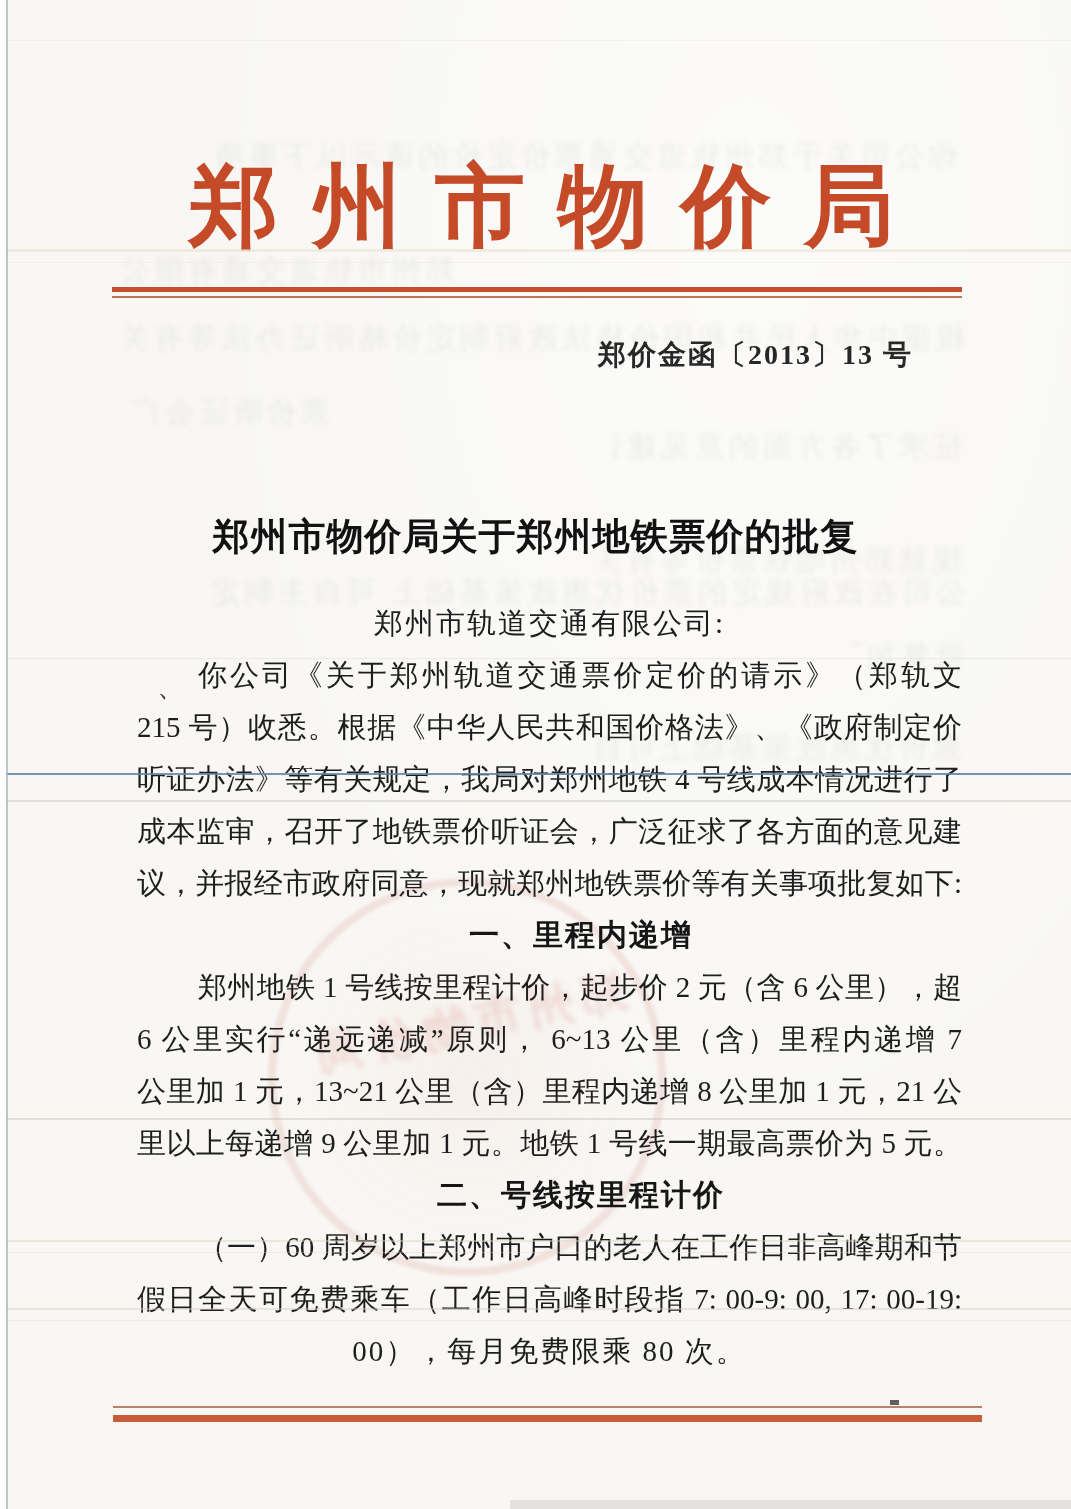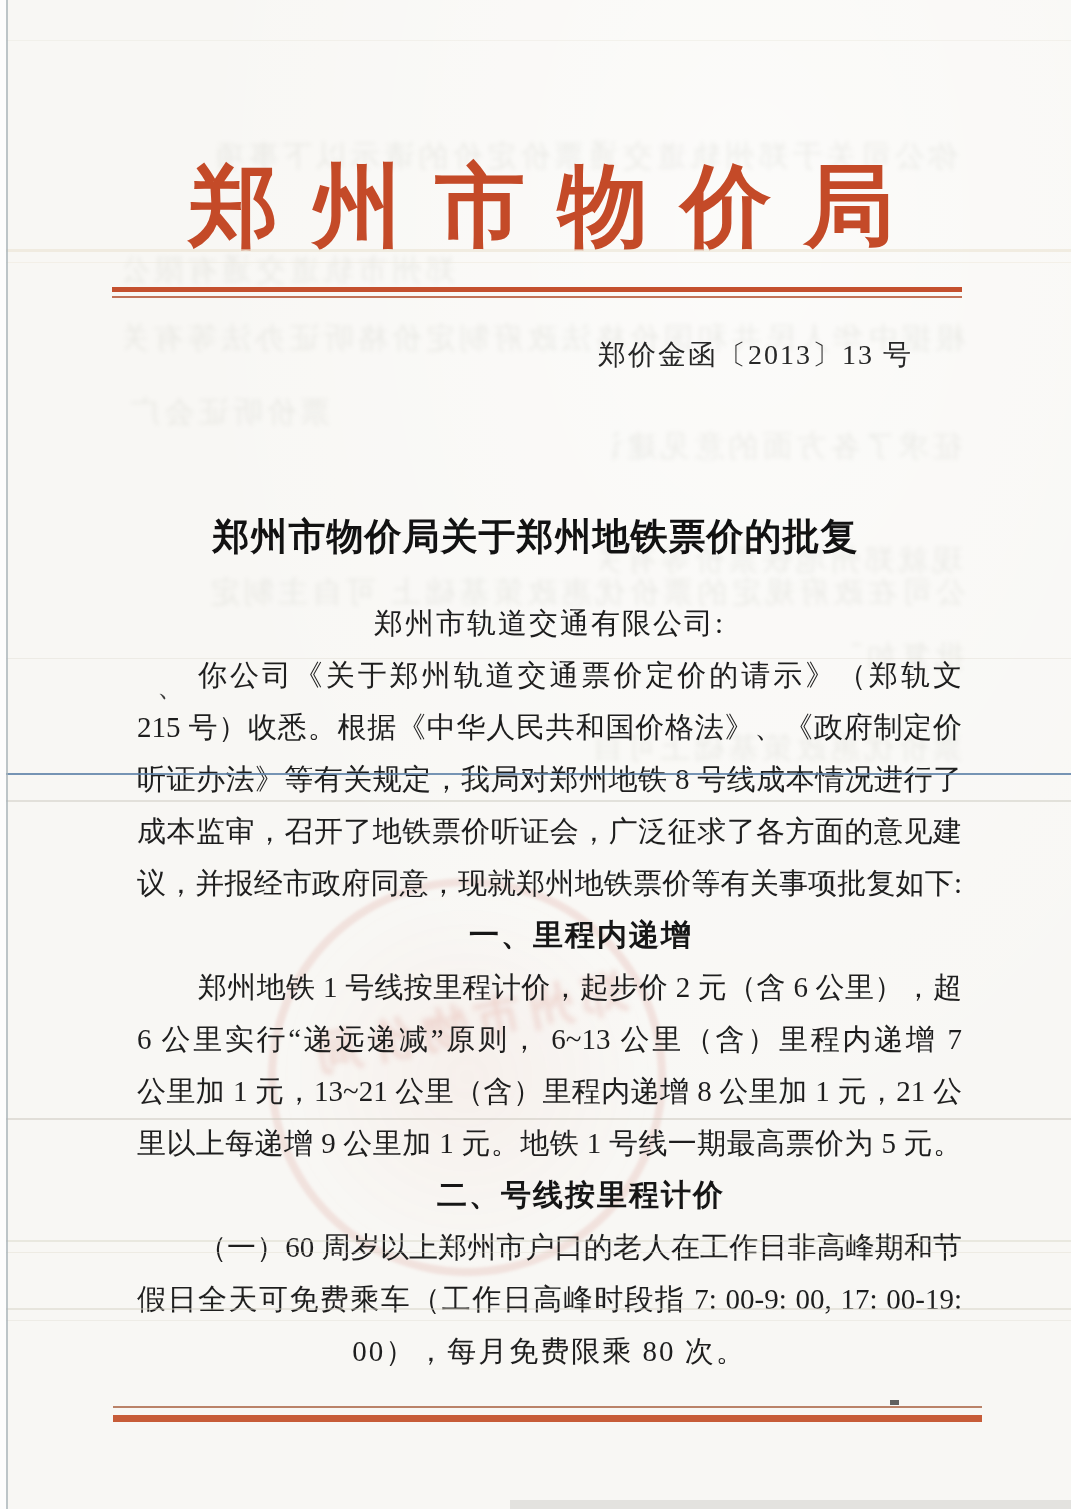--- a/index.html
+++ b/index.html
@@ -47,21 +47,21 @@
   }
   .rule { position:absolute; z-index:3; }
   .rule-top-thick    { left:112px; width:850px; top:287px; height:5px; background:#c4502e; }
   .rule-top-thin     { left:112px; width:850px; top:296px; height:2px; background:#b75a3c; opacity:.85; }
   .rule-bottom-thin  { left:113px; width:869px; top:1406px; height:2px; background:#b27459; opacity:.9; }
   .rule-bottom-thick { left:113px; width:869px; top:1415px; height:7px; background:#c75c38; }
   .footer-mark { position:absolute; left:890px; top:1400px; width:9px; height:5px; background:#3a3a3a; opacity:.8; z-index:4; }
 
   .doc-number {
     position:absolute; top:338px; right:158px; z-index:3;
-    font-size:28px; line-height:34px; color:#272727; letter-spacing:2px;
+    font-size:28px; line-height:34px; color:#272727; letter-spacing:2px;font-weight:bold;
   }
   .title {
     position:absolute; top:514px; left:0; width:100%; margin:0; text-align:center; z-index:3;
     font-size:37px; line-height:46px; font-weight:bold; color:#121212; letter-spacing:1px;
   }
   .stray { position:absolute; left:157px; top:668px; font-size:28px; color:#3c3c3c; z-index:3; }
 
   
   .body-text { position:absolute; left:137px; top:597px; width:825px; z-index:3; }
   .line {
@@ -122,21 +122,21 @@
 
   <h1 class="title">郑州市物价局关于郑州地铁票价的批复</h1>
 
   <div class="stray">、</div>
 
   <div class="body-text">
 
   <div class="line normal">郑州市轨道交通有限公司:</div>
       <div class="line indent-justify">你公司《关于郑州轨道交通票价定价的请示》（郑轨文〔2012〕</div>
       <div class="line justify">215 号）收悉。根据《中华人民共和国价格法》、《政府制定价格</div>
-      <div class="line justify">听证办法》等有关规定，我局对郑州地铁 8 号线成本情况进行了</div>
+      <div class="line justify">听证办法》等有关规定，我局对郑州地铁 4 号线成本情况进行了</div>
       <div class="line justify">成本监审，召开了地铁票价听证会，广泛征求了各方面的意见建</div>
       <div class="line justify">议，并报经市政府同意，现就郑州地铁票价等有关事项批复如下:</div>
       <div class="line heading">一、里程内递增</div>
       <div class="line indent-justify">郑州地铁 1 号线按里程计价，起步价 2 元（含 6 公里），超过</div>
       <div class="line justify">6 公里实行“递远递减”原则， 6~13 公里（含）里程内递增 7</div>
       <div class="line justify">公里加 1 元，13~21 公里（含）里程内递增 8 公里加 1 元，21 公</div>
       <div class="line justify">里以上每递增 9 公里加 1 元。地铁 1 号线一期最高票价为 5 元。</div>
       <div class="line heading">二、号线按里程计价</div>
       <div class="line indent-justify">（一）60 周岁以上郑州市户口的老人在工作日非高峰期和节</div>
       <div class="line justify">假日全天可免费乘车（工作日高峰时段指 7: 00-9: 00, 17: 00-19:</div>

